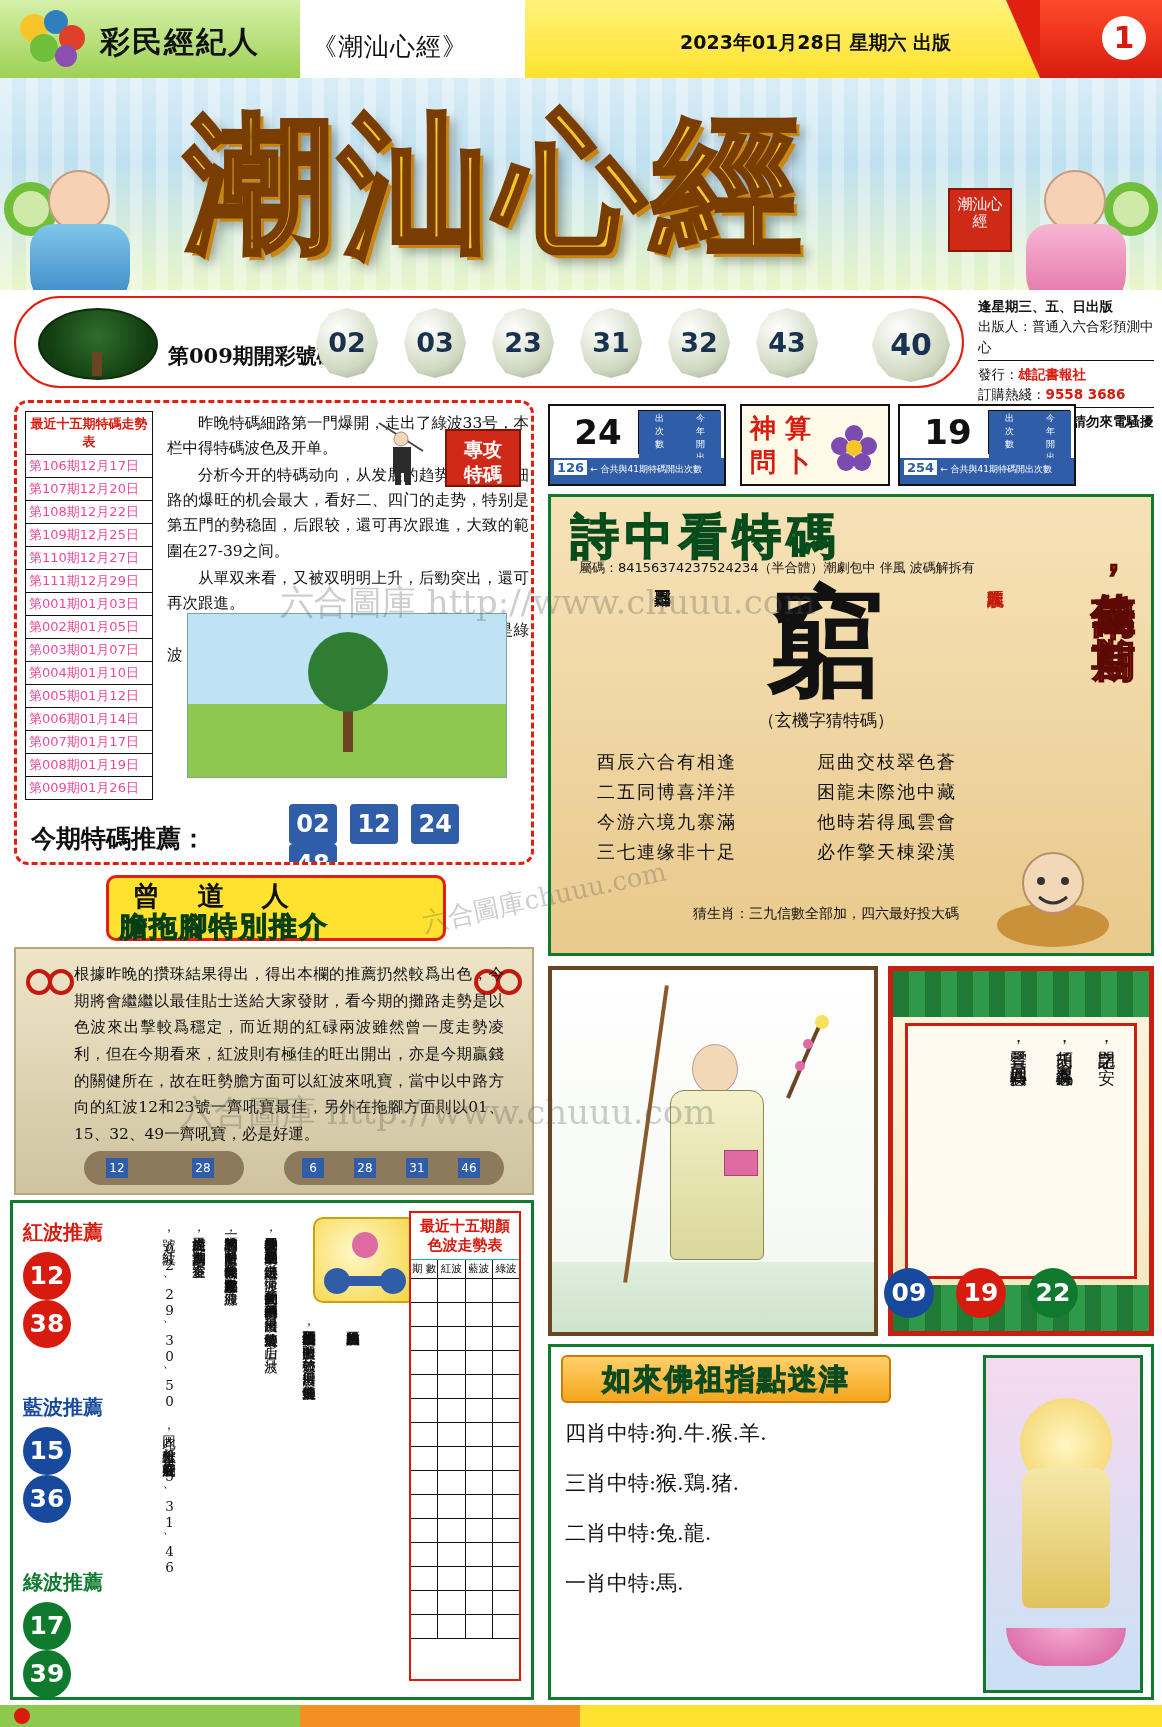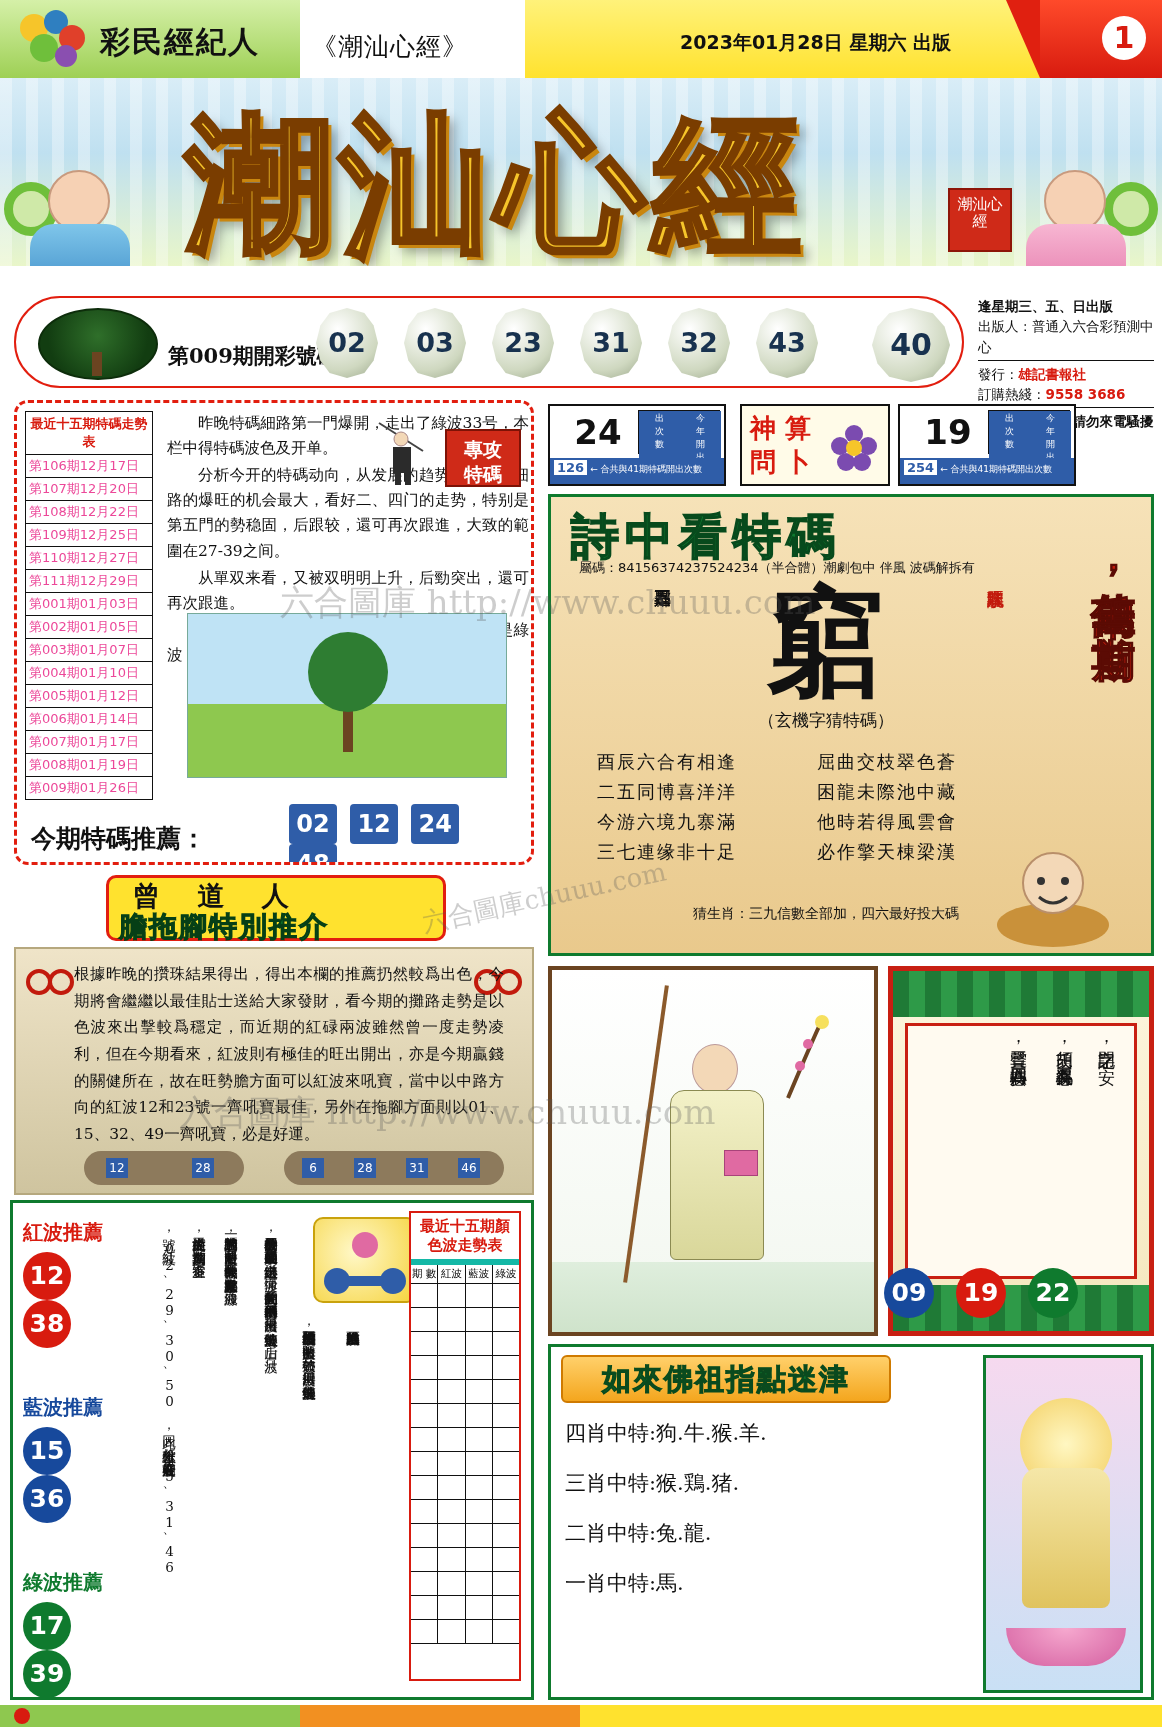--- a/index.html
+++ b/index.html
@@ -29,21 +29,21 @@
       border-radius:50%; background:#fff; color:#d81b0f; font-weight:bold;
       font-size:30px; text-align:center; line-height:44px; }
   .logo-circ { position:absolute; left:14px; top:8px; width:78px; height:62px; }
   .brand { position:absolute; left:100px; top:22px; font-size:30px; font-weight:bold;
       color:#111; letter-spacing:2px; font-family:"DejaVu Serif", serif; }
   .brand-sub { position:absolute; left:312px; top:30px; font-size:25px; color:#111;
       font-family:"DejaVu Serif", serif; letter-spacing:1px; }
   .pubdate { position:absolute; left:680px; top:30px; font-size:19px; font-weight:bold; color:#111; }
 
   
-  .masthead { position:absolute; left:0; top:78px; width:1162px; height:188px;
+  .masthead { position:absolute; left:0; top:78px; width:1162px; height:212px;
       background:linear-gradient(#d9edf7 0%, #bfe0f0 40%, #e9f6c9 100%);
       overflow:hidden; }
   .mh-stripes { position:absolute; inset:0;
       background:repeating-linear-gradient(90deg, rgba(255,255,255,.35) 0 12px, rgba(255,255,255,0) 12px 26px); }
   .mh-title { position:absolute; left:185px; top:20px; width:760px; height:170px;
       font-family:"DejaVu Serif", serif; font-size:148px; font-weight:bold;
       color:#f6c52a; -webkit-text-stroke:4px #7a3d00;
       text-shadow:5px 5px 0 #c9860f, 9px 9px 12px rgba(0,0,0,.35);
       letter-spacing:8px; white-space:nowrap; line-height:170px; }
   .mh-seal { position:absolute; right:150px; top:110px; width:64px; height:64px;
@@ -207,21 +207,21 @@
   .wb.r { background:#d81b0f; } .wb.b { background:#17499c; } .wb.g { background:#0f7a2e; }
   .vtext { position:absolute; font-size:13.5px; line-height:1.45; color:#111;
       writing-mode:vertical-rl; text-orientation:upright; font-family:"DejaVu Serif", serif; }
   .bl-icon { position:absolute; left:300px; top:14px; width:104px; height:86px;
       background:radial-gradient(circle at 40% 40%, #fff8c8, #f5d23a); border-radius:10px;
       border:2px solid #c9a20c; }
   .bl-table { position:absolute; right:10px; top:8px; width:112px; height:470px;
       border:2px solid #d81b0f; background:#fff; }
   .bl-table .t { font-size:15px; font-weight:bold; color:#d81b0f; text-align:center;
       padding:4px 2px; line-height:1.25; font-family:"DejaVu Serif", serif; }
-  .bl-table .hdr { display:flex; border-top:6px solid #14b8a6; border-bottom:1px solid #111;
+  .bl-table .hdr { display:flex; border-top:1px solid #14b8a6; border-bottom:1px solid #111;
       font-size:10.5px; }
   .bl-table .hdr div { flex:1; text-align:center; border-right:1px solid #111; padding:2px 0; }
   .bl-table .hdr div:last-child { border-right:none; }
   .bl-table .rows { }
   .bl-table .rw { display:flex; height:24px; }
   .bl-table .rw div { flex:1; border-right:1px solid #111; border-bottom:1px solid #111; }
   .bl-table .rw div:last-child { border-right:none; }
 
   
   .illus { position:absolute; left:548px; top:966px; width:330px; height:370px;

